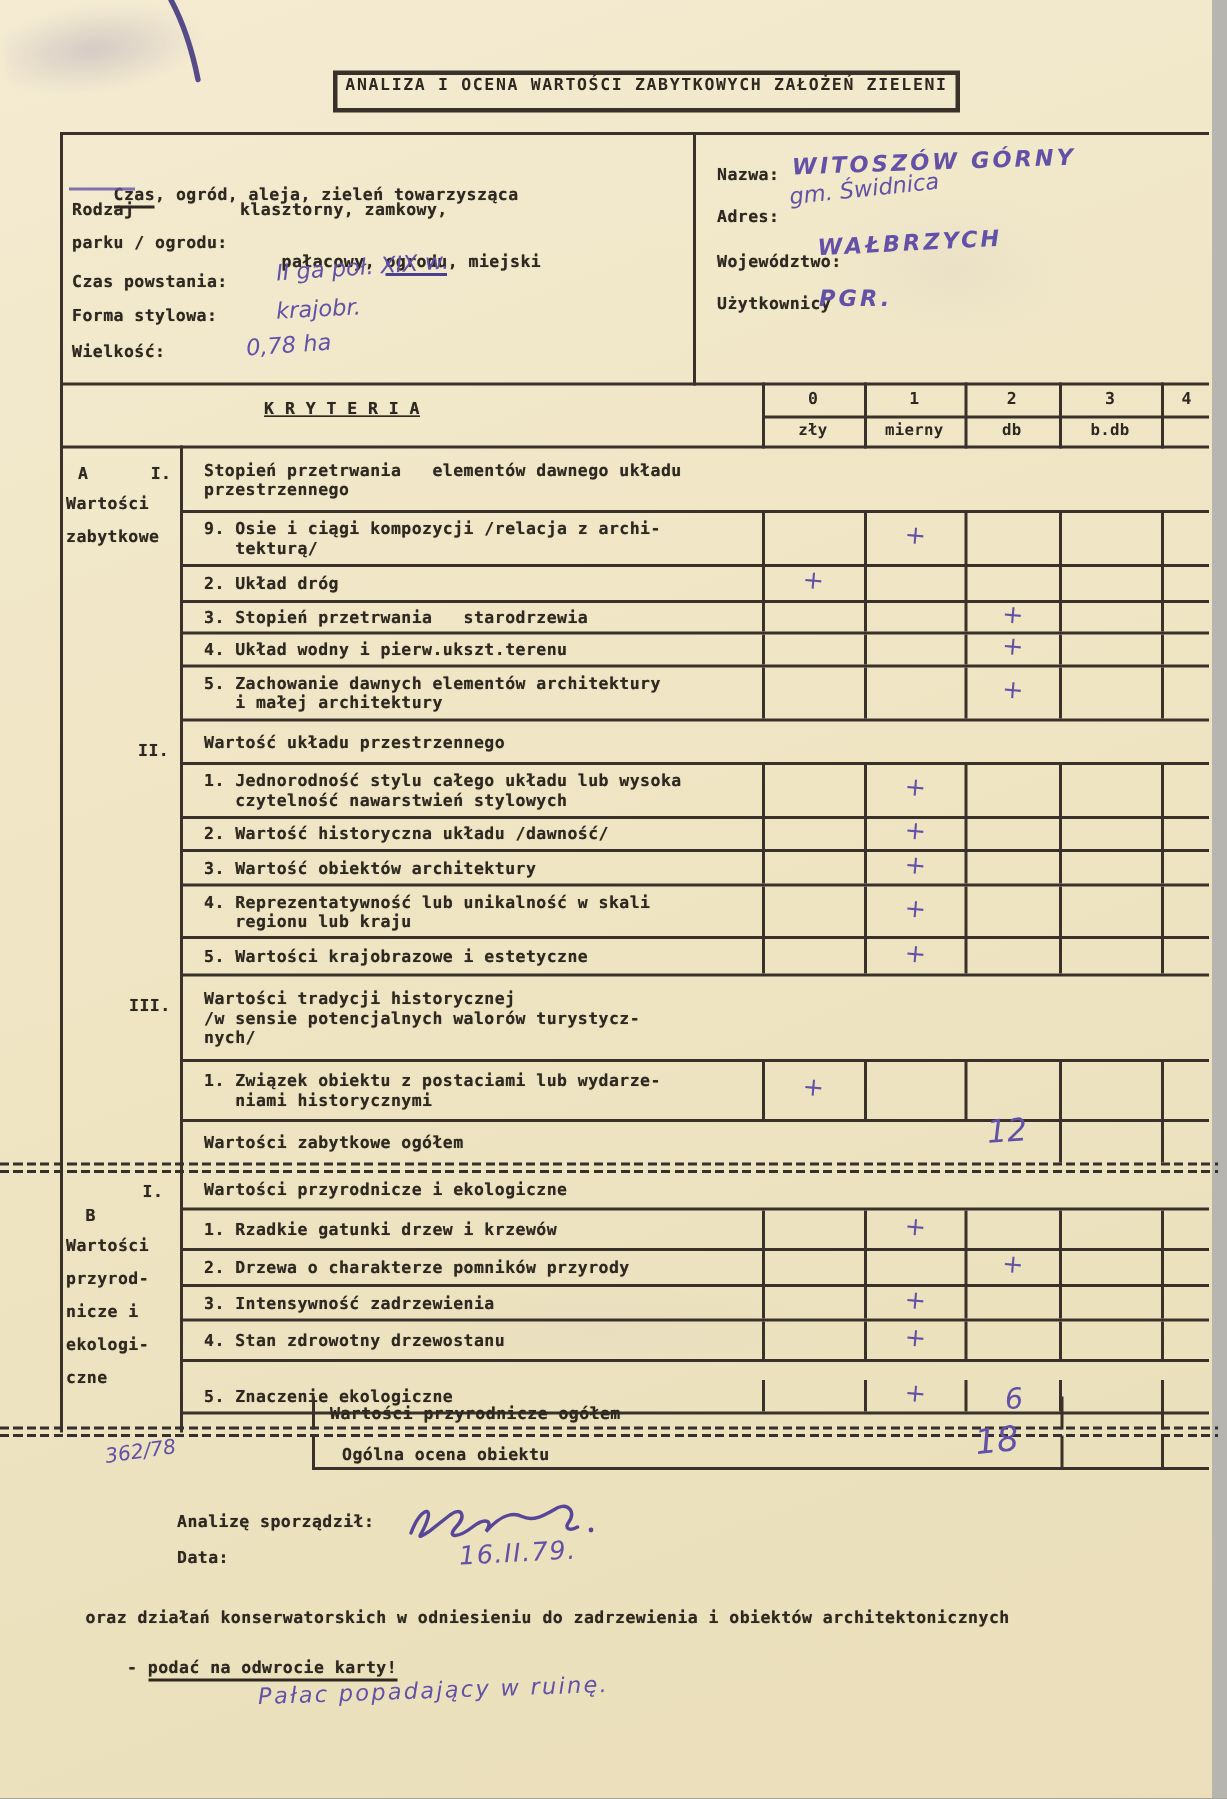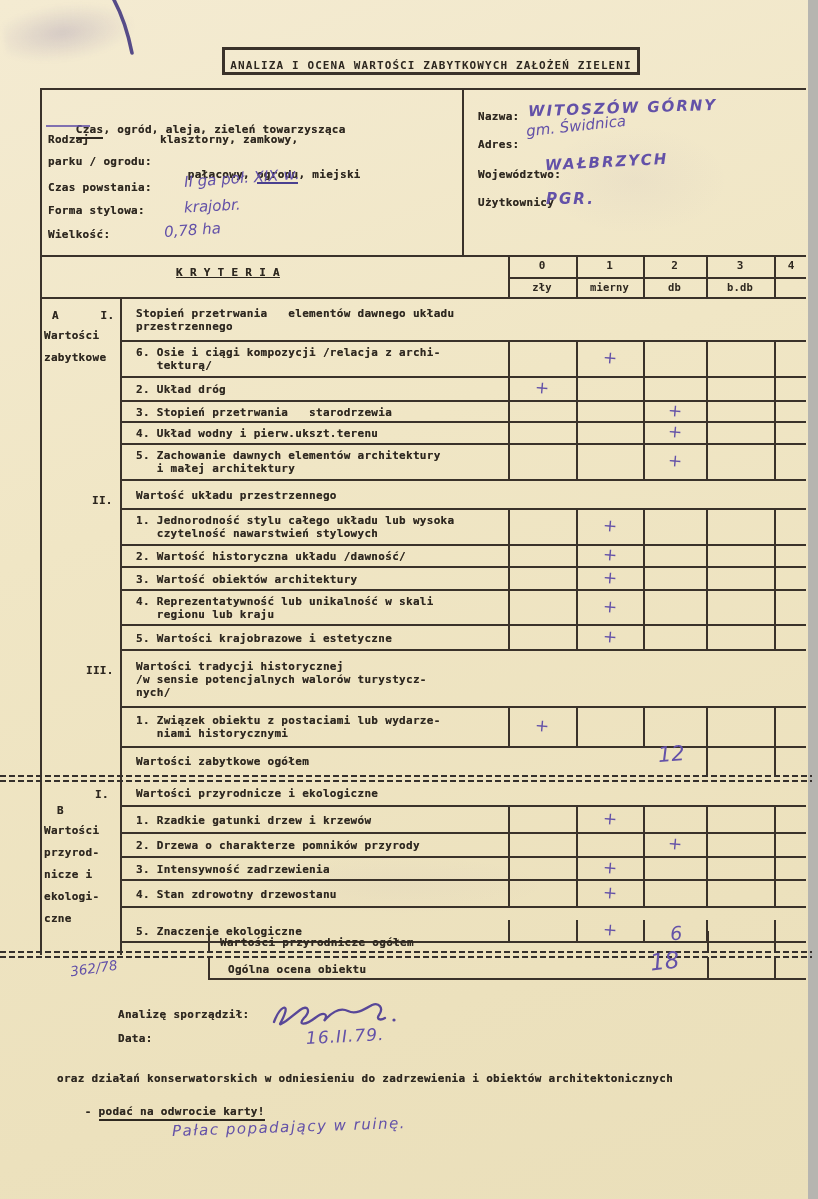--- a/index.html
+++ b/index.html
@@ -18,21 +18,21 @@
   }
   .typed{font-weight:bold;font-size:11px;letter-spacing:.3px;white-space:pre;color:var(--ink);text-shadow:0 0 .5px rgba(46,40,32,.65);}
   .abs{position:absolute;}
   .hl{position:absolute;height:2px;background:var(--line);}
   .vl{position:absolute;width:2px;background:var(--line);}
   .hw{font-family:"DejaVu Sans","Liberation Sans",sans-serif;font-style:italic;color:var(--pen);white-space:pre;}
   .hw-caps{letter-spacing:2px;font-weight:bold;}
   .title-box{
     position:absolute;left:222px;top:47px;width:418px;height:28px;
     border:3px solid var(--line);box-sizing:border-box;
-    display:flex;align-items:flex-end;justify-content:center;
+    display:flex;align-items:flex-start;justify-content:center;
   }
   .title-box span{font-size:11px;font-weight:bold;letter-spacing:1.1px;white-space:nowrap;}
   .gh{position:absolute;top:255px;height:42px;text-align:center;}
   .gh .num{position:absolute;top:4px;left:0;right:0;font-weight:bold;font-size:11px;}
   .gh .lbl{position:absolute;top:26px;left:0;right:0;font-weight:bold;font-size:10.5px;letter-spacing:.2px;}
   .crow{position:absolute;left:120px;width:686px;border-bottom:2px solid var(--line);box-sizing:border-box;}
   .ctext{position:absolute;left:16px;top:50%;transform:translateY(-50%);font-weight:bold;font-size:11px;letter-spacing:.3px;line-height:13px;white-space:pre;text-shadow:0 0 .5px rgba(46,40,32,.6);}
   .cv{position:absolute;top:0;bottom:0;width:2px;background:var(--line);}
   .mark{position:absolute;top:50%;transform:translateY(-56%) rotate(5deg);font-size:17px;font-style:normal;line-height:1;}
   .sep{
@@ -129,21 +129,21 @@
   </div>
 
   <div class="vl" style="left:120px;top:297px;height:658px;"></div>
 
   <div id="crit-rows" class="abs" style="left:0;top:0;">
       <div class="crow" style="top: 299px; height: 43px;">
         <div class="ctext">Stopień przetrwania   elementów dawnego układu
 przestrzennego</div>
       </div>
       <div class="crow" style="top: 342px; height: 36px;">
-        <div class="ctext">6. Osie i ciągi kompozycji /relacja z archi-
+        <div class="ctext">9. Osie i ciągi kompozycji /relacja z archi-
    tekturą/</div>
         <i class="cv" style="left: 388px;"></i>
         <i class="cv" style="left: 456px;"></i>
         <i class="cv" style="left: 523px;"></i>
         <i class="cv" style="left: 586px;"></i>
         <i class="cv" style="left: 654px;"></i>
         <span class="mark hw" style="left: 483px;">+</span>
       </div>
       <div class="crow" style="top: 378px; height: 24px;">
         <div class="ctext">2. Układ dróg</div>

